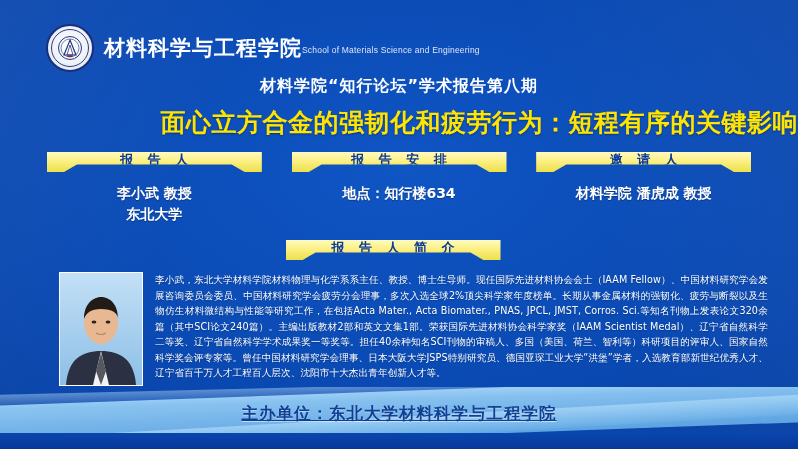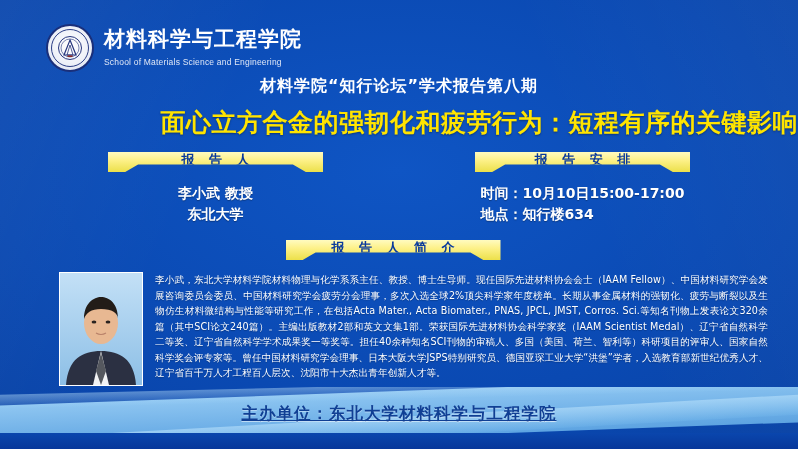--- a/index.html
+++ b/index.html
@@ -30,21 +30,21 @@
     width:44px;height:44px;border-radius:50%;
     background:radial-gradient(circle at 50% 45%, #ffffff 0%, #eef1f8 55%, #d9dfee 100%);
     border:2px solid #1a2f7a;
     display:flex;align-items:center;justify-content:center;
     position:relative;flex:0 0 auto;
   }
   .crest .ring{
     position:absolute;inset:3px;border-radius:50%;border:1px solid #2c3f86;
   }
   .crest svg{position:relative;display:block;}
-  .logo-text{display:flex;flex-direction:column;line-height:1;}
+  .logo-text{display:flex;flex-direction:row;line-height:1;}
   .logo-cn{
     font-size:21px;font-weight:bold;color:#ffffff;letter-spacing:1px;
     font-family:"DejaVu Sans","Liberation Sans",sans-serif;
   }
   .logo-en{
     margin-top:8px;font-size:8.5px;color:#dfe7f7;letter-spacing:0.2px;
     font-family:"Liberation Sans",sans-serif;
   }
 
   
@@ -176,25 +176,32 @@
         <div class="line">李小武  教授</div>
         <div class="line">东北大学</div>
       </div>
     </div>
 
     <div class="col">
       <div class="ribbon">
         <span>报 告 安 排</span>
       </div>
       <div class="col-body left-al">
-        <div class="line">时间：10月10日15:00-17:00</div>
         <div class="line">地点：知行楼634</div>
       </div>
     </div>
 
+    <div class="col">
+      <div class="ribbon">
+        <span>邀 请 人</span>
+      </div>
+      <div class="col-body">
+        <div class="line">材料学院 潘虎成 教授</div>
+      </div>
+    </div>
   </div>
 
   <div class="bio-ribbon-wrap">
     <div class="ribbon bio-ribbon">
       <span>报 告 人 简 介</span>
     </div>
   </div>
 
   <div class="bio-area">
     <div class="photo">

